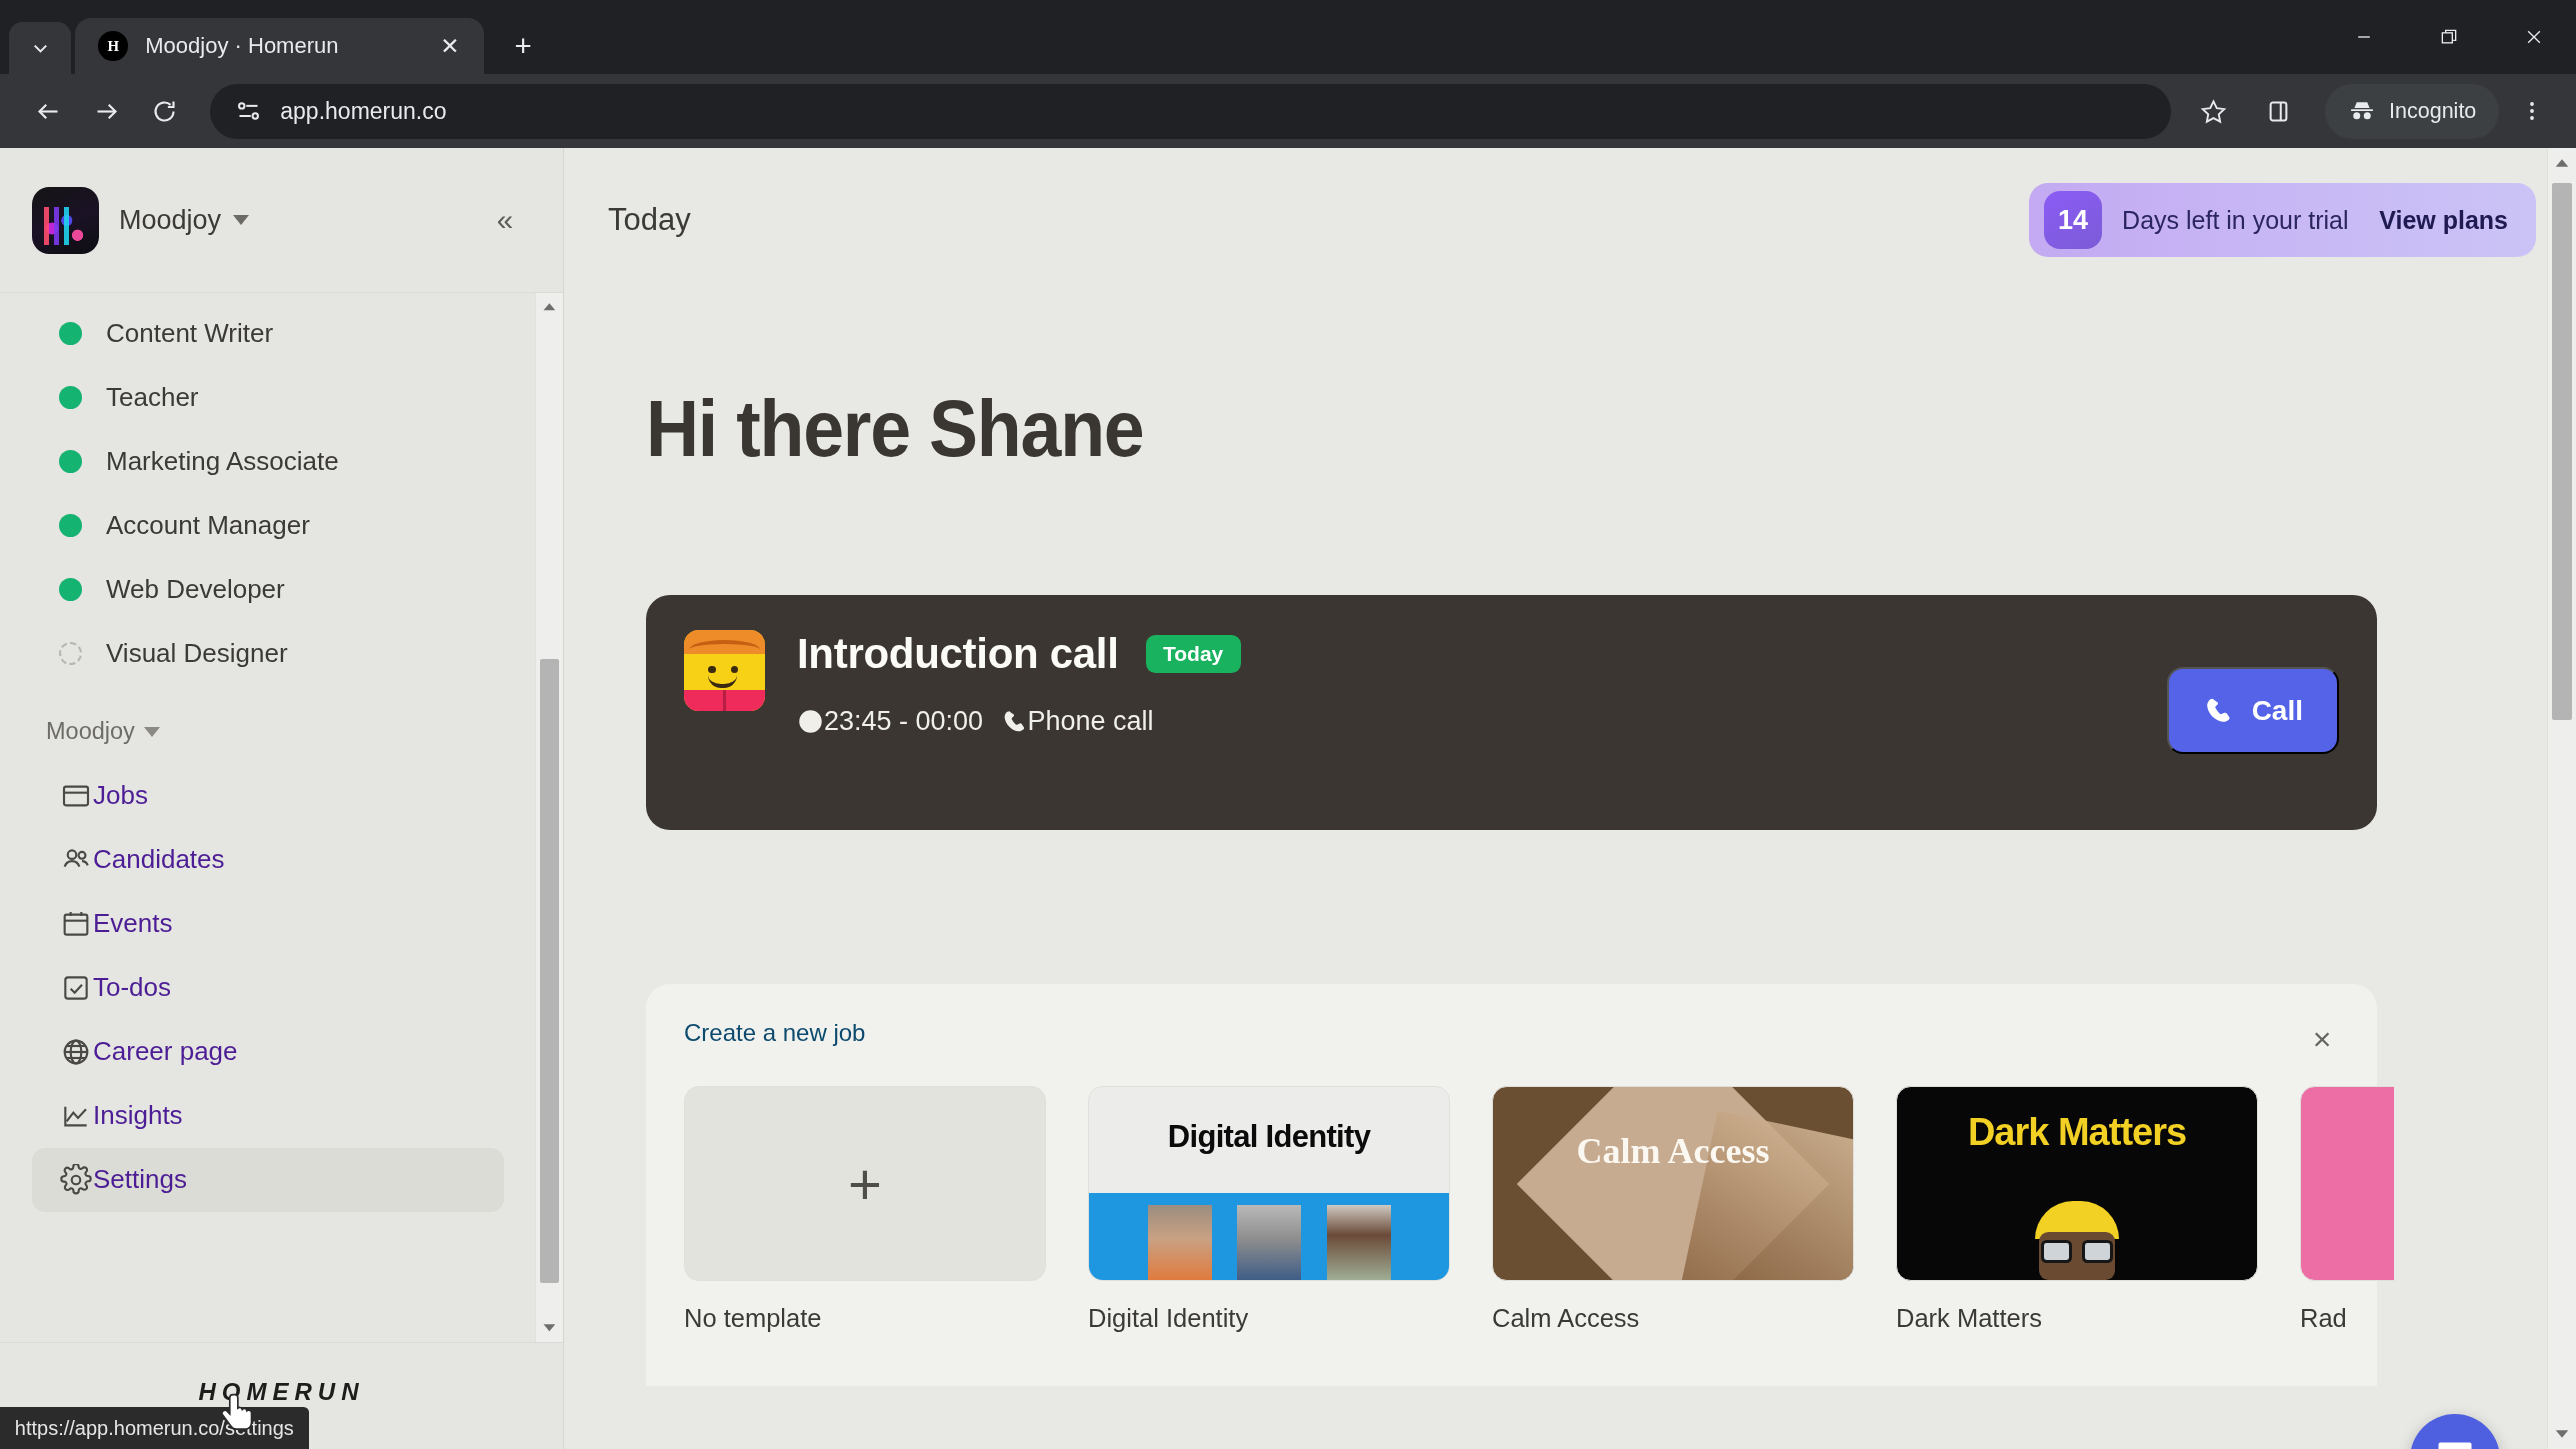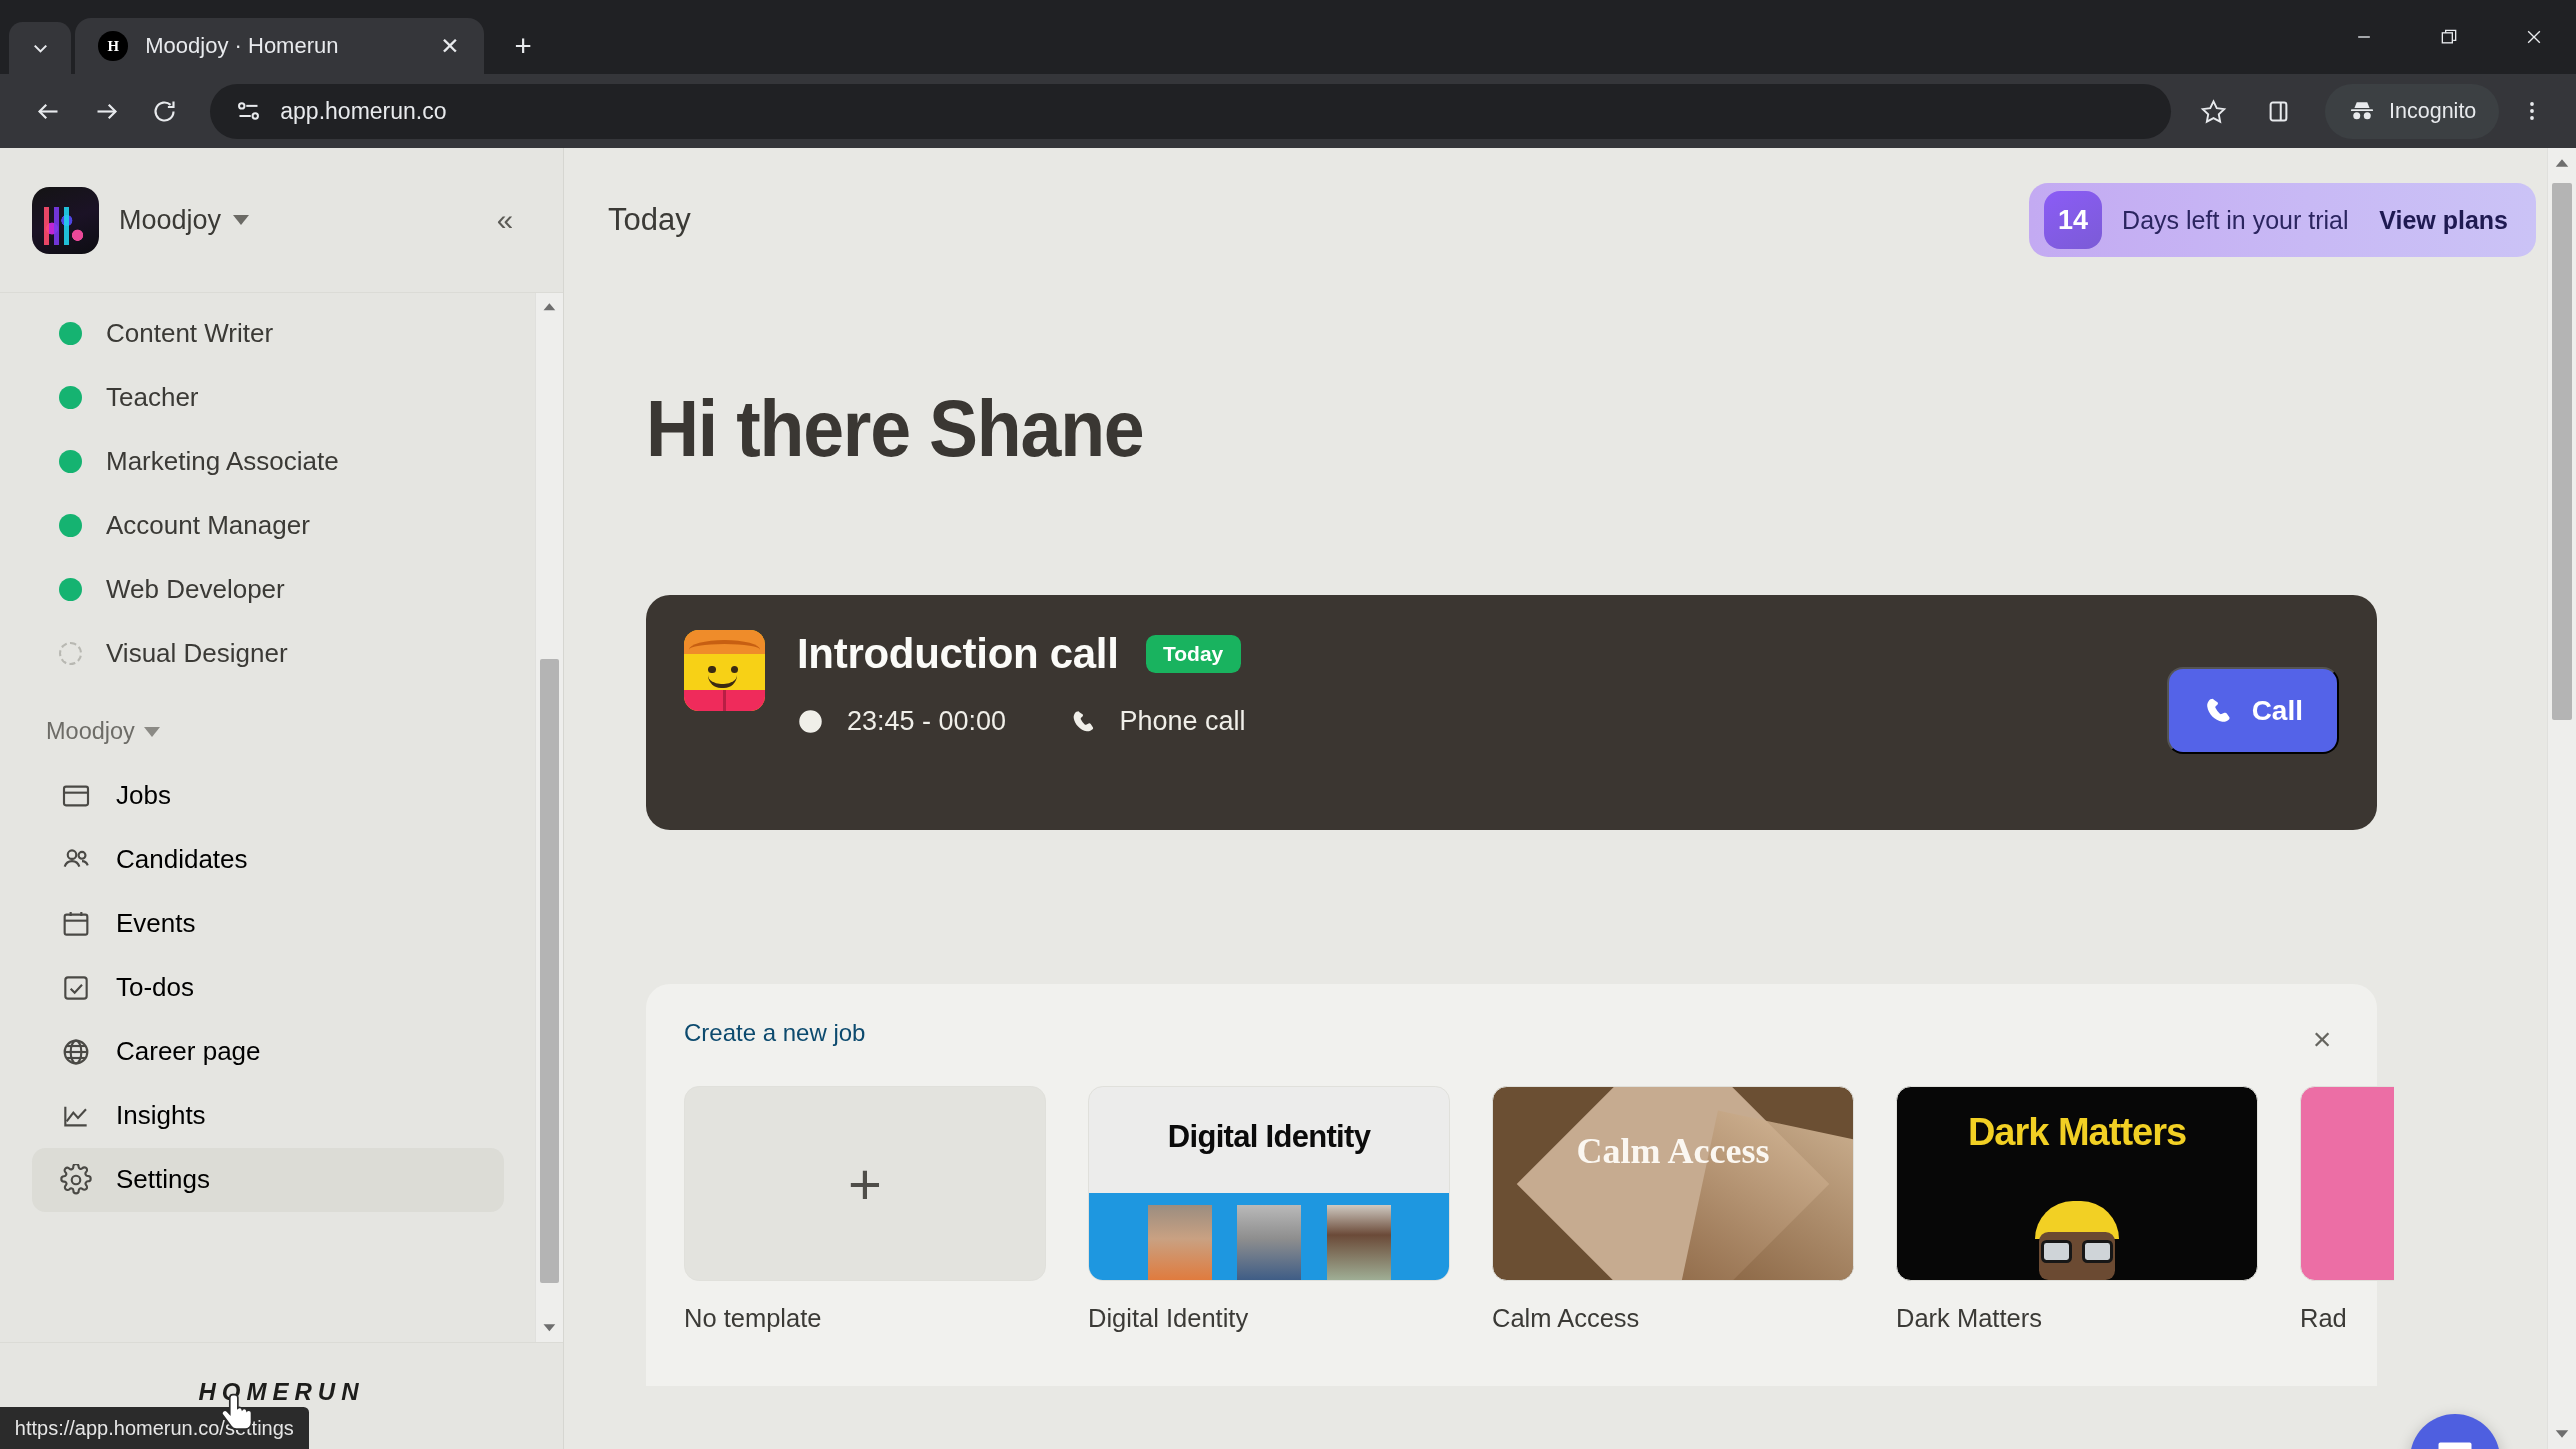--- a/index.html
+++ b/index.html
@@ -141,21 +141,21 @@
   .section-head .t { font-size:23.5px; color:#6d6c67; }
   .section-head .caret-down{ border-top-color:#8b8a85; margin-left:9.4px; }
 
   .nav-item {
     height:64px; display:flex; align-items:center; margin:0 59px 0 32px;
     padding:0 0 0 27px; border-radius:13.4px;
   }
   .nav-item.active { background:#dcdcd6; }
   .nav-ico { width:34px; height:34px; flex:0 0 auto; color:#4a4945; display:flex; align-items:center; justify-content:center; }
   .nav-ico svg { width:32px; height:32px; }
-  .nav-label { margin-left:23px; font-size:26px; color:#000000; white-space:nowrap; }
+  .nav-label { font-size:26px; color:#4c1d95; white-space:nowrap; }
 
   
   .sb-scrollbar {
     position:absolute; right:0; top:0; width:28px; height:100%;
     background:#eeeeec; border-left:0.7px solid #e0e0dd;
   }
   .sb-arrow { height:28px; display:flex; align-items:center; justify-content:center; }
   .sb-arrow svg { width:14.8px; height:9.4px; fill:#6e6e6e; }
   .sb-arrow.bottom { position:absolute; bottom:0; left:0; right:0; }
   .sb-thumb {
@@ -222,21 +222,21 @@
   .ev-avatar .body { position:absolute; left:0; bottom:0; width:100%; height:26%; background:#ef2b5b; }
   .ev-avatar .body::after{ content:""; position:absolute; left:48%; top:0; width:3.4px; height:100%; background:#b81e44;}
 
   .ev-main { margin-left:32px; flex:1; }
   .ev-titlerow { display:flex; align-items:center; gap:27px; }
   .ev-title { font-size:42px; font-weight:900; color:#fbfbf8; letter-spacing:-0.3px; }
   .ev-pill {
     background:#19b35f; color:#fff; font-size:21px; font-weight:600;
     padding:6.7px 17.4px; border-radius:9.4px;
   }
-  .ev-meta { display:flex; align-items:center; gap:23px; margin-top:28px; color:#f0efe9; font-size:27px; }
+  .ev-meta { display:flex; align-items:center; gap:0; margin-top:28px; color:#f0efe9; font-size:27px; }
   .ev-meta svg { width:27px;height:27px; fill:#f0efe9; }
   .ev-meta .gap { width:17.4px; }
   .ev-call {
     position:absolute; right:38px; top:72px; height:87px;
     background:#5463e8; border-radius:16px; display:flex; align-items:center;
     gap:17.4px; padding:0 34px; color:#fff; font-size:28px; font-weight:600;
   }
   .ev-call svg { width:31px;height:31px; fill:#fff; }
 
   .job-panel {

